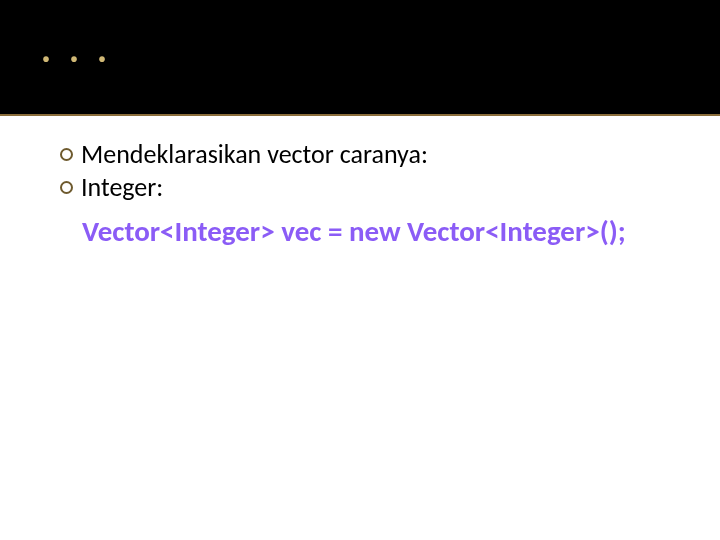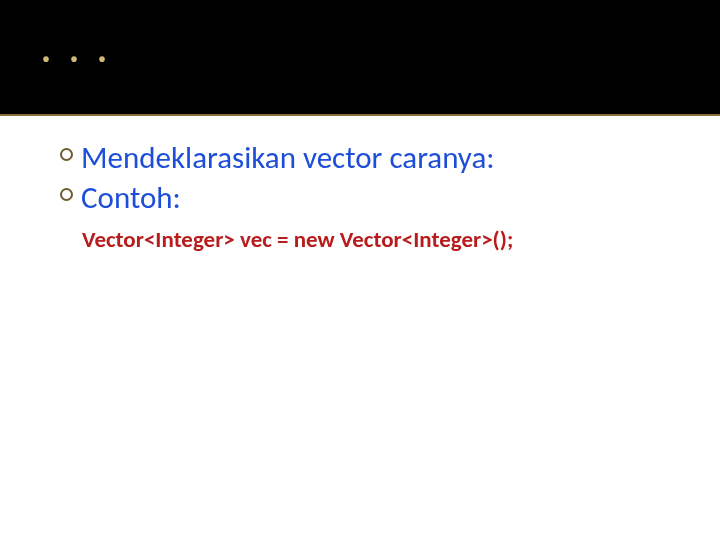--- a/index.html
+++ b/index.html
@@ -39,34 +39,34 @@
   .bullet-marker {
     flex: 0 0 auto;
     width: 13px;
     height: 13px;
     border: 2px solid #6e5a2e;
     border-radius: 50%;
     margin-top: 10px;
     margin-right: 8px;
   }
   .bullet-text {
-    font-size: 31px;
-    color: #1d4ed8;
+    font-size: 26px;
+    color: #000000;
   }
   .bold { font-weight: 700; }
   .indent-block {
     padding-left: 22px;
   }
   .sub-item {
     margin-top: 8px;
     margin-bottom: 0;
   }
   .sub-text {
-    font-size: 23px;
-    color: #b91c1c;
+    font-size: 29px;
+    color: #8b5cf6;
     line-height: 1.3;
   }
 </style>
 </head>
 <body>
 
 <div class="title-bar">
   <div class="title-text">. . .</div>
 </div>
 <div class="title-rule"></div>
@@ -74,20 +74,20 @@
 <div class="content">
 
   <div class="bullet-item">
     <span class="bullet-marker"></span>
     <span class="bullet-text">Mendeklarasikan vector caranya:</span>
   </div>
 
 
   <div class="bullet-item">
     <span class="bullet-marker"></span>
-    <span class="bullet-text">Contoh:</span>
+    <span class="bullet-text">Integer:</span>
   </div>
 
   <div class="indent-block sub-item">
     <span class="sub-text bold">Vector&lt;Integer&gt; vec = new Vector&lt;Integer&gt;();</span>
   </div>
 
 </div>
 
 </body></html>

